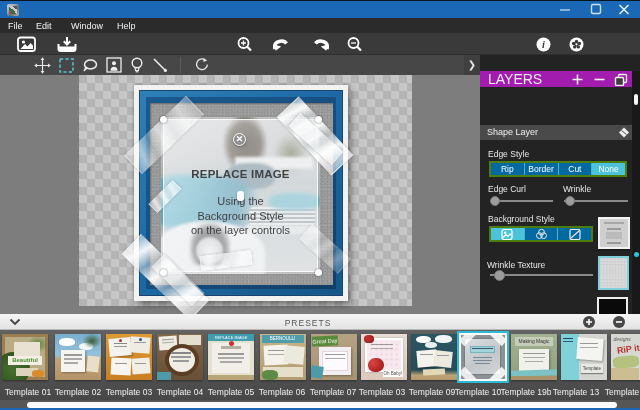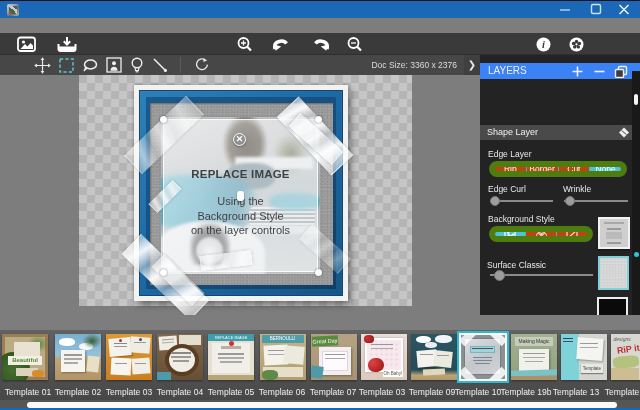--- a/index.html
+++ b/index.html
@@ -32,29 +32,29 @@
 
 .tape{position:absolute;background:linear-gradient(105deg,rgba(255,255,255,.28) 0%,rgba(255,255,255,.75) 18%,rgba(235,238,240,.38) 32%,rgba(255,255,255,.8) 47%,rgba(225,228,230,.4) 62%,rgba(255,255,255,.7) 78%,rgba(255,255,255,.3) 100%);box-shadow:0 0 3px rgba(80,80,80,.35);border-left:1px solid rgba(255,255,255,.5);border-right:1px solid rgba(255,255,255,.5)}
 
 #plaque{position:absolute;left:187px;top:9px;width:108px;height:23px;filter:drop-shadow(1px 2px 2px rgba(0,0,0,.5));color:#fff;text-align:center;font-size:11.5px;line-height:22px;text-shadow:0 1px 2px rgba(60,60,60,.9)}
 #plaque:before{content:"";position:absolute;left:0;top:0;width:108px;height:23px;background:#4e4e4e;clip-path:polygon(9% 0,91% 0,100% 26%,100% 74%,91% 100%,9% 100%,0 74%,0 26%)}
 #plaque:after{content:"";position:absolute;left:1.5px;top:1.5px;width:105px;height:20px;background:linear-gradient(180deg,#e8e8e8 0%,#c0c0c0 38%,#8a8a8a 68%,#6e6e6e 100%);clip-path:polygon(9% 0,91% 0,100% 26%,100% 74%,91% 100%,9% 100%,0 74%,0 26%)}
 #plaque span{position:relative;z-index:2}
 .screw{position:absolute;top:7px;width:9px;height:9px;border-radius:50%;background:radial-gradient(circle at 38% 38%,#6a6a6a,#3a3a3a 55%,#222);border:1.5px solid #ab8b3e}
 
 #rpanel{position:absolute;left:480px;top:55px;width:160px;height:260px;background:#232323}
-#layershdr{position:absolute;left:0;top:8px;width:160px;height:16px;background:#3b82f6;color:#ededed;font-size:10px;line-height:16px}
+#layershdr{position:absolute;left:0;top:16px;width:160px;height:16px;background:#a21caf;color:#ededed;font-size:14px;line-height:16px}
 #layerarea{position:absolute;left:0;top:16px;width:152px;height:53.5px;background:#ededed;overflow:hidden}
 #scrollcol{position:absolute;left:152px;top:16px;width:8px;height:243.5px;background:#191919}
 #scrollthumb{position:absolute;left:1.5px;top:23px;width:4px;height:11px;border-radius:2px;background:#f5f5f5}
 #shapehdr{position:absolute;left:0;top:69.5px;width:152px;height:15.5px;background:#4a4a4a;color:#f0f0f0;font-size:9px;line-height:15px}
 .lbl{position:absolute;color:#e9e9e9;font-size:8.5px}
 .pill{position:absolute;background:#3c3c3c;color:#fff;font-size:7.5px;text-align:center}
 
-.seg{position:absolute;display:flex;border:6px solid #4d7c0f;border-radius:8px;overflow:hidden;background:#c2410c}
+.seg{position:absolute;display:flex;border:2px solid #4d7c0f;border-radius:0;overflow:hidden;background:#0369a1}
 .seg div{flex:1;color:#fff;font-size:8.5px;text-align:center;border-left:1px solid #4db4c8;display:flex;align-items:center;justify-content:center}
 .seg div:first-child{border-left:none}
 .seg .sel{background:#4cc3d9}
 
 .track{position:absolute;height:2px;background:#8a8a8a}
 .thumbc{position:absolute;width:10px;height:10px;border-radius:50%;background:#9d9d9d;border:1px solid #777}
 
 #presetbar{position:absolute;left:0;top:313.5px;width:640px;height:16.5px;background:linear-gradient(180deg,#f6f6f6,#e3e3e3);border-bottom:1px solid #b8b8b8;color:#333}
 #presetbar .t{position:absolute;left:0;width:616px;text-align:center;top:4px;font-size:8.5px;letter-spacing:1px;color:#555}
 .circbtn{position:absolute;top:2.5px}
@@ -115,20 +115,26 @@
   <svg class="winbtn" style="left:558px" width="14" height="18">
         <path d="M2 9h10" stroke="#cfe0f2" stroke-width="1.2"></path>
       </svg>
   <svg class="winbtn" style="left:589px" width="14" height="18">
         <rect x="2.5" y="3.5" width="9" height="9" rx="1.5" fill="none" stroke="#cfe0f2" stroke-width="1.4"></rect>
       </svg>
   <svg class="winbtn" style="left:617px" width="14" height="18">
         <path d="M2.5 4 L11.5 13 M11.5 4 L2.5 13" stroke="#e8f1fa" stroke-width="1.5"></path>
       </svg>
 </div>
+<div id="menubar">
+      <span style="left:8px">File</span>
+      <span style="left:36px">Edit</span>
+      <span style="left:71px">Window</span>
+      <span style="left:117px">Help</span>
+    </div>
 <div id="toolbar1">
   <svg style="position:absolute;left:17px;top:3px" width="20" height="17">
         <rect x="1" y="1.5" width="17" height="13.5" rx="2.5" fill="none" stroke="#fff" stroke-width="1.8"></rect>
         <circle cx="6.5" cy="6" r="1.6" fill="#fff"></circle>
         <path d="M3.5 13 L8 8 L10.5 10.5 L13.5 7 L16 9.5 L16 13 Z" fill="#fff"></path>
       </svg>
   <svg style="position:absolute;left:57px;top:3px" width="20" height="17">
         <path d="M10 1 V8 M6.8 5.2 L10 8.6 L13.2 5.2" stroke="#fff" stroke-width="2" fill="none"></path>
         <path d="M1.5 8 V13 Q1.5 15 3.5 15 H16.5 Q18.5 15 18.5 13 V8" stroke="#fff" stroke-width="2" fill="none"></path>
         <rect x="2" y="10.5" width="16" height="4" fill="#fff"></rect>
@@ -194,21 +200,20 @@
   <svg style="position:absolute;left:152px;top:2px" width="16" height="16">
         <path d="M2 2 L12.5 12.5" stroke="#eee" stroke-width="1.5"></path>
         <circle cx="13.4" cy="13.4" r="1.6" fill="#eee"></circle>
       </svg>
   <div style="position:absolute;left:180px;top:2px;width:1px;height:16px;background:#5d5d5d"></div>
   <svg style="position:absolute;left:195px;top:3px" width="14" height="14">
         <path d="M9.8 1.6 A5.4 5.4 0 1 0 12.4 6.6" fill="none" stroke="#e8e8e8" stroke-width="1.3"></path>
         <path d="M8.8 0.2 L12.2 2.6 L8.2 4 Z" fill="#e8e8e8"></path>
       </svg>
 </div>
-<div id="docsize">Doc Size: 3360 x 2376</div>
 <div id="chevbox">❯</div>
 <div id="rpanel">
   <div id="layershdr"><span style="margin-left:8px">LAYERS</span>
     <svg style="position:absolute;left:91px;top:2px" width="13" height="13">
           <path d="M6.5 1.5 V11.5 M1.5 6.5 H11.5" stroke="#f0f0f0" stroke-width="1.6"></path>
         </svg>
     <svg style="position:absolute;left:113px;top:2px" width="13" height="13">
           <path d="M1.5 6.5 H11.5" stroke="#f0f0f0" stroke-width="1.6"></path>
         </svg>
     <svg style="position:absolute;left:134px;top:2px" width="14" height="13">
@@ -219,21 +224,21 @@
   <div id="scrollcol">
         <div id="scrollthumb"></div>
     <div style="position:absolute;left:1.5px;top:181px;width:5px;height:5px;border-radius:50%;background:#35c0d5"></div>
   </div>
   <div id="shapehdr"><span style="margin-left:7px">Shape Layer</span>
     <svg style="position:absolute;left:138px;top:2.5px" width="12" height="11">
           <path d="M6 0.5 L11 5.5 L6 10.5 L1 5.5 Z" fill="#f0f0f0"></path>
           <path d="M3.5 3.5 L8.5 7.5" stroke="#4a4a4a" stroke-width="1"></path>
         </svg>
   </div>
-  <div class="lbl" style="left:8px;top:94px">Edge Layer</div>
+  <div class="lbl" style="left:8px;top:94px">Edge Style</div>
   <div class="seg" style="left:9px;top:106px;width:138px;height:16px">
         <div>Rip</div>
         <div>Border</div>
         <div>Cut</div>
         <div class="sel">None</div>
       </div>
   <div class="lbl" style="left:8px;top:129px">Edge Curl</div>
   <div class="lbl" style="left:83px;top:129px">Wrinkle</div>
   <div class="track" style="left:10px;top:145px;width:63px"></div>
   <div class="thumbc" style="left:10px;top:141px"></div>
@@ -261,25 +266,39 @@
             <path d="M1.5 9.5 L10.5 1.5" stroke="#e8e8e8" stroke-width="1.2"></path>
           </svg>
         </div>
   </div>
   <div style="position:absolute;left:118px;top:162px;width:32px;height:32px;background:#cfcfcf;border:2px solid #f2f2f2;box-shadow:0 1px 2px rgba(0,0,0,.4)">
     <div style="position:absolute;left:4px;top:3px;width:20px;height:2px;background:#a8a8a8"></div>
     <div style="position:absolute;left:7px;top:9px;width:14px;height:1.5px;background:#9a9a9a"></div>
     <div style="position:absolute;left:6px;top:13px;width:16px;height:7px;background:#bbb"></div>
     <div style="position:absolute;left:7px;top:23px;width:14px;height:1.5px;background:#9a9a9a"></div>
   </div>
-  <div class="lbl" style="left:7px;top:205px">Surface Classic</div>
+  <div class="lbl" style="left:7px;top:205px">Wrinkle Texture</div>
   <div class="track" style="left:10px;top:219px;width:103px"></div>
   <div class="thumbc" style="left:14px;top:215px;width:11px;height:11px"></div>
   <div style="position:absolute;left:118px;top:201px;width:31px;height:34px;background:radial-gradient(circle at 30% 30%,#cacaca .5px,rgba(0,0,0,0) .8px),radial-gradient(circle at 70% 60%,#e2e2e2 .5px,rgba(0,0,0,0) .8px),#d6d6d6;background-size:3px 3px,3.5px 3.5px;border:2px solid #7fd0dc"></div>
   <div style="position:absolute;left:117px;top:242px;width:31px;height:18px;background:#0a0a0a;border:2px solid #ededed;border-bottom:none"></div>
+</div>
+<div id="presetbar">
+  <svg style="position:absolute;left:9px;top:4px" width="12" height="8">
+        <path d="M1.5 1.5 L6 6 L10.5 1.5" stroke="#444" stroke-width="1.8" fill="none"></path>
+      </svg>
+  <div class="t">PRESETS</div>
+  <svg class="circbtn" style="left:582.5px" width="12" height="12">
+        <circle cx="6" cy="6" r="6" fill="#484848"></circle>
+        <path d="M3 6h6M6 3v6" stroke="#fff" stroke-width="1.6"></path>
+      </svg>
+  <svg class="circbtn" style="left:612.5px" width="12" height="12">
+        <circle cx="6" cy="6" r="6" fill="#484848"></circle>
+        <path d="M3 6h6" stroke="#fff" stroke-width="1.6"></path>
+      </svg>
 </div>
 <div id="strip">
   <div class="thumb" style="left:2px;background:#9d7d52">
     <div style="position:absolute;left:3px;top:3px;width:40px;height:40px;background:#b9ac85"></div>
     <div style="position:absolute;left:-6px;top:18px;width:34px;height:34px;background:radial-gradient(#46702f,#335722 70%);border-radius:50%"></div>
     <div style="position:absolute;left:26px;top:2px;width:20px;height:16px;background:radial-gradient(#55843c,rgba(80,130,60,0) 75%)"></div>
     <div style="position:absolute;left:12px;top:8px;width:26px;height:20px;background:#e9e2d2"></div>
     <div style="position:absolute;left:6px;top:22px;width:34px;height:9px;background:#f3efe4;color:#4d8a2e;font-size:6px;font-weight:bold;line-height:9px;text-align:center">Beautiful</div>
     <div style="position:absolute;left:14px;top:34px;width:22px;height:8px;background:#ddd3bc"></div>
     <div style="position:absolute;left:30px;top:36px;width:12px;height:7px;background:#d98b2c;border-radius:40%"></div>

